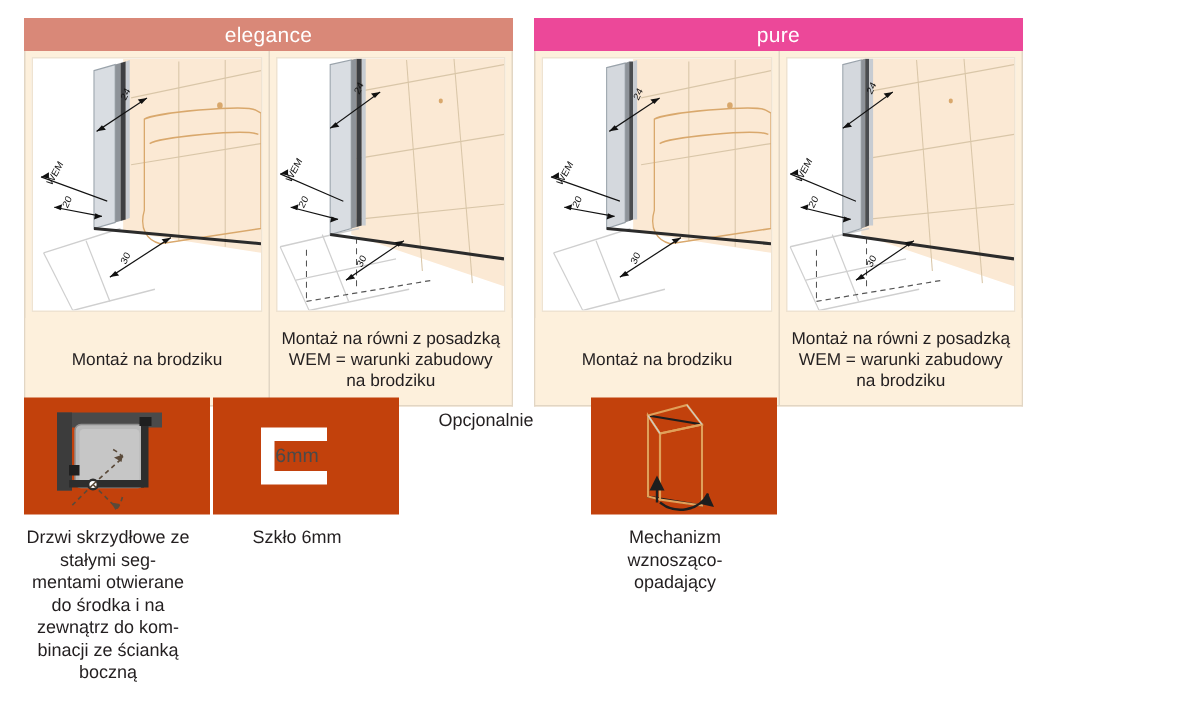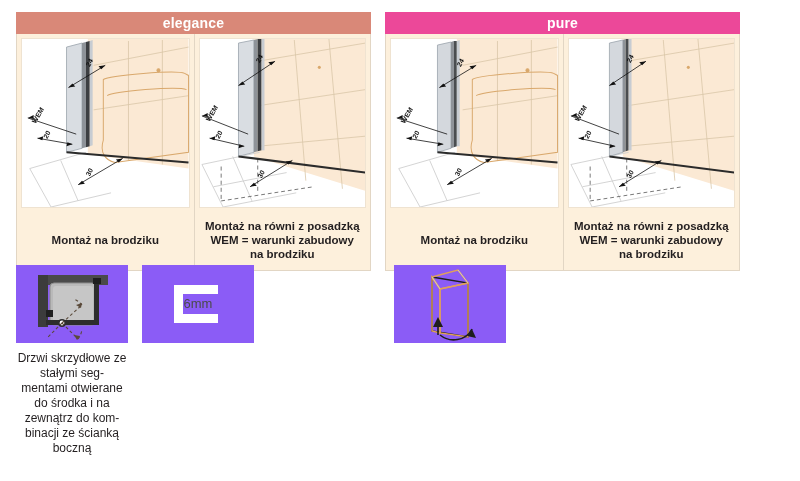--- a/index.html
+++ b/index.html
@@ -19,23 +19,22 @@
   
   .panels {
     position: absolute;
     left: 16px;
     top: 12px;
     width: 768px;
     display: flex;
     gap: 14px;
   }
   .panel {
-    width: 355px;
+    width: 326px;
     box-sizing: border-box;
-    font-weight: bold;
   }
   .panel-header {
     height: 22px;
     line-height: 22px;
     text-align: center;
     color: #ffffff;
     font-size: 14px;
     letter-spacing: .2px;
   }
   .panel-header.elegance { background: #d98878; }
@@ -79,23 +78,23 @@
   
   .features {
     position: absolute;
     left: 16px;
     top: 265px;
     display: flex;
     gap: 14px;
   }
   .feature { width: 112px; }
   .feature-icon {
-    width: 112px;
+    width: 124px;
     height: 78px;
-    background: #8b5cf6;
+    background: #c2410c;
     position: relative;
     overflow: hidden;
   }
   .feature-label {
     font-size: 12px;
     line-height: 15px;
     text-align: center;
     padding-top: 8px;
     color: #231f20;
   }
@@ -398,23 +397,29 @@
     </div>
   </div>
 
   <div class="feature">
     <div class="feature-icon">
       <svg width="112" height="78" viewBox="0 0 112 78">
         <path d="M32,20 L76,20 L76,29 L41,29 L41,49 L76,49 L76,58 L32,58 Z" fill="#ffffff"></path>
         <text x="56" y="43" text-anchor="middle" font-family="Liberation Sans, sans-serif" font-size="13" fill="#4a4a4a">6mm</text>
       </svg>
     </div>
+    <div class="feature-label">
+      <span>Szkło 6mm</span>
+    </div>
   </div>
 
   <div class="feature">
+    <div class="feature-label">
+      <span>Opcjonalnie</span>
+    </div>
   </div>
 
   <div class="feature">
     <div class="feature-icon">
       <svg width="112" height="78" viewBox="0 0 112 78">
 
         <polygon points="38,12 74,18 74,72 38,66" fill="none" stroke="#1e1e1e" stroke-width="1.4"></polygon>
 
         <polygon points="38,12 64,5 74,18 46,24" fill="none" stroke="#e0a05a" stroke-width="1.4"></polygon>
         <polygon points="46,24 74,18 74,72 46,68" fill="none" stroke="#e0a05a" stroke-width="1.4"></polygon>
@@ -422,15 +427,20 @@
         <line x1="38" y1="12" x2="46" y2="24" stroke="#cfcfcf" stroke-width="0.8"></line>
         <line x1="64" y1="5" x2="74" y2="18" stroke="#cfcfcf" stroke-width="0.8"></line>
 
         <line x1="44" y1="70" x2="44" y2="56" stroke="#1e1e1e" stroke-width="1.6"></line>
         <path d="M44,52 l5,10 -10,0 z" fill="#1e1e1e"></path>
 
         <path d="M46,70 C56,78 72,76 78,64" stroke="#1e1e1e" stroke-width="1.6" fill="none"></path>
         <path d="M78,64 l4,9 -9,-2 z" fill="#1e1e1e"></path>
       </svg>
     </div>
+    <div class="feature-label">
+      <span>Mechanizm</span>
+      <span>wznosząco-</span>
+      <span>opadający</span>
+    </div>
   </div>
 
 </div>
 
 </body></html>

